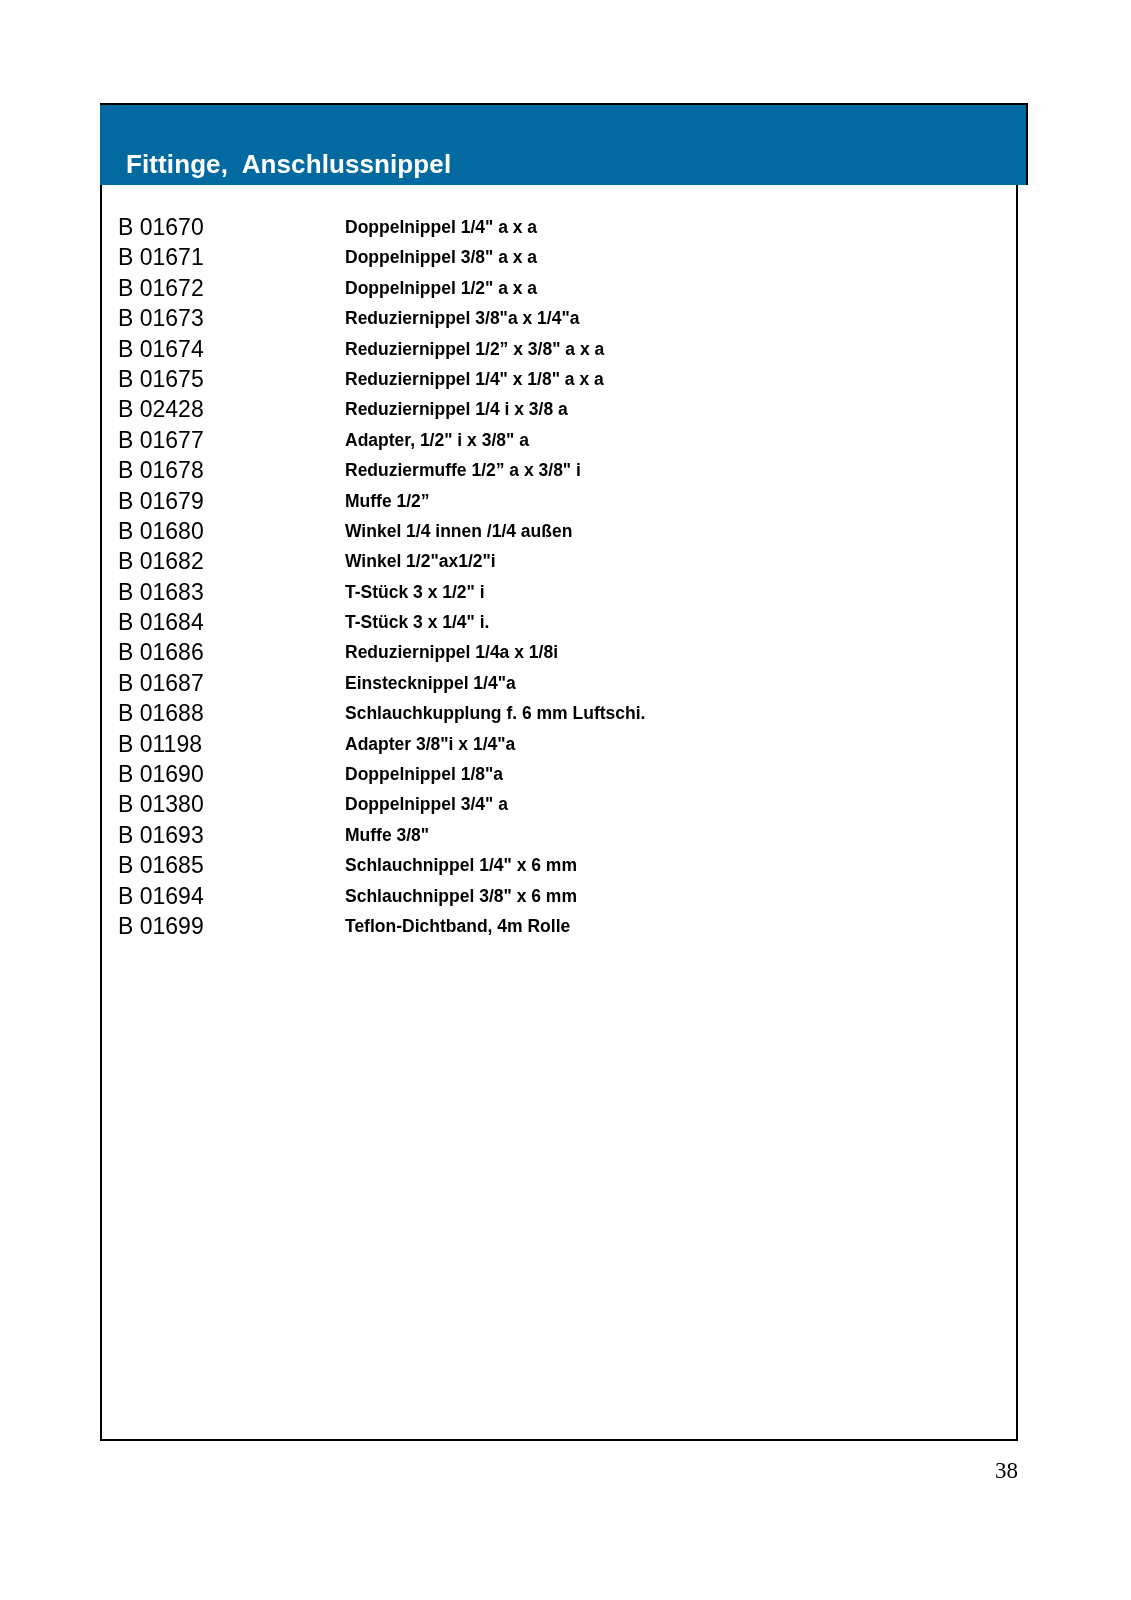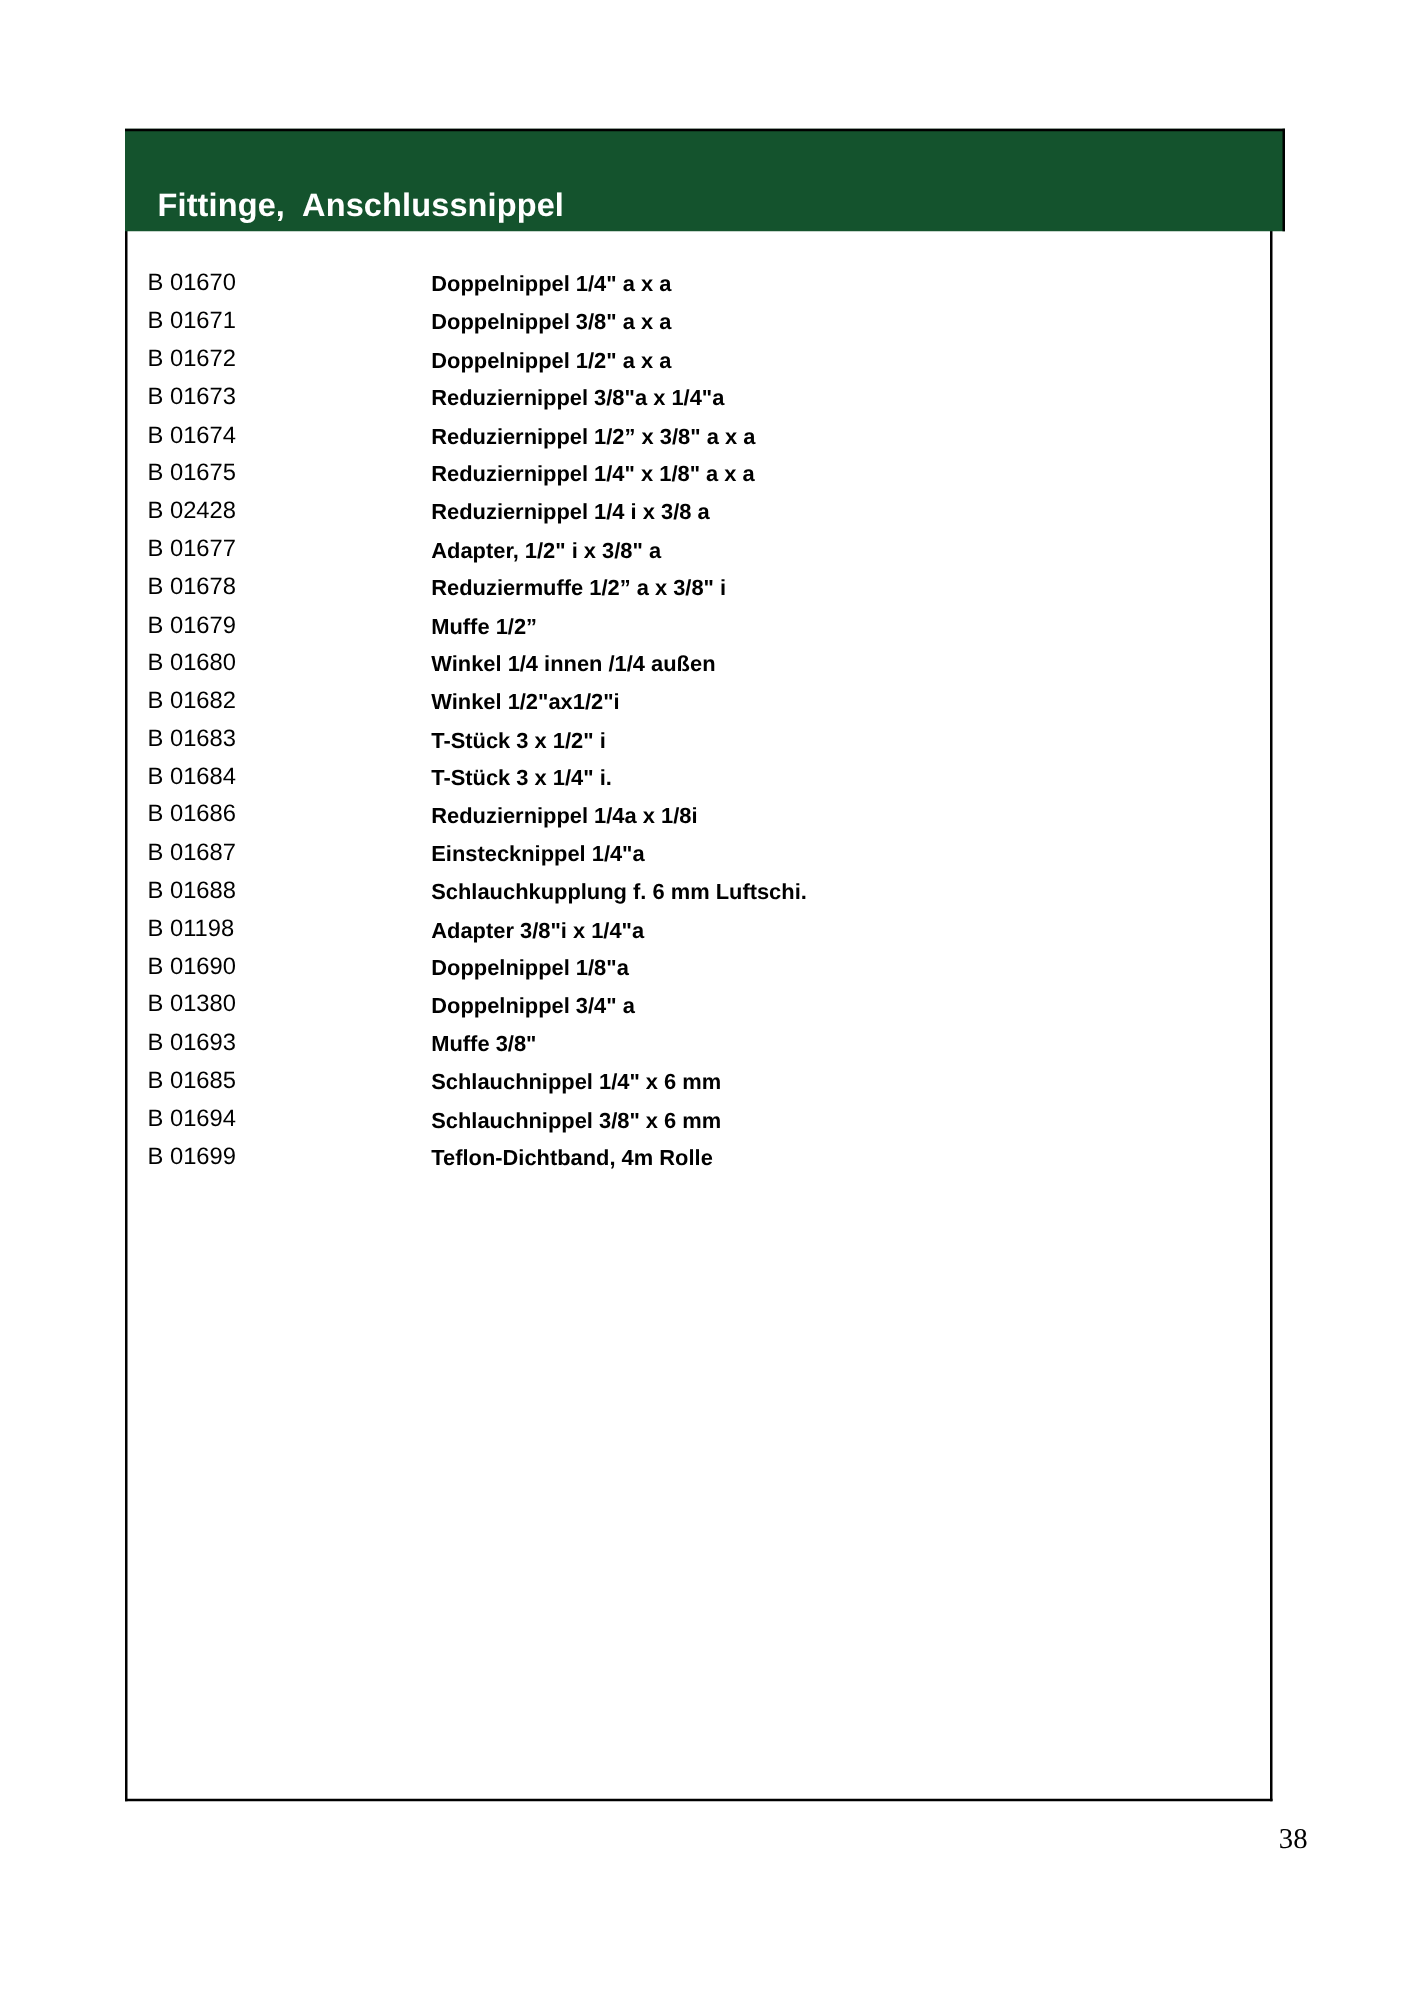--- a/index.html
+++ b/index.html
@@ -62,21 +62,21 @@
     background: #000000;
   }
 
   
   #header-banner {
     position: absolute;
     left: 100px;
     top: 103px;
     width: 928px;
     height: 82px;
-    background: #14532d;
+    background: #0369a1;
     border-top: 2px solid #000000;
     border-right: 2px solid #000000;
     box-sizing: border-box;
   }
   #header-title {
     position: absolute;
     left: 26px;
     bottom: 8px;
     margin: 0;
     color: #ffffff;
@@ -99,21 +99,21 @@
     position: relative;
     height: 30.4px;
     line-height: 30.4px;
     white-space: nowrap;
   }
   .article-code {
     position: absolute;
     left: 18px;
     top: 0;
     font-family: "Liberation Sans", sans-serif;
-    font-size: 19px;
+    font-size: 23px;
     font-weight: normal;
     color: #000000;
     white-space: pre;
   }
   .article-desc {
     position: absolute;
     left: 245px;
     top: 0;
     font-family: "Liberation Sans", sans-serif;
     font-size: 17.5px;
@@ -125,21 +125,20 @@
   
   #page-number {
     position: absolute;
     left: 0;
     top: 1458px;
     width: 1018px;
     text-align: right;
     font-family: "Liberation Serif", serif;
     font-size: 23px;
     color: #000000;
-    padding-left: 28px;
   }
 </style>
 </head>
 <body>
 
 <div id="page-sheet">
 
   <div id="catalog-frame"></div>
 
   <div id="frame-left-rule"></div>

